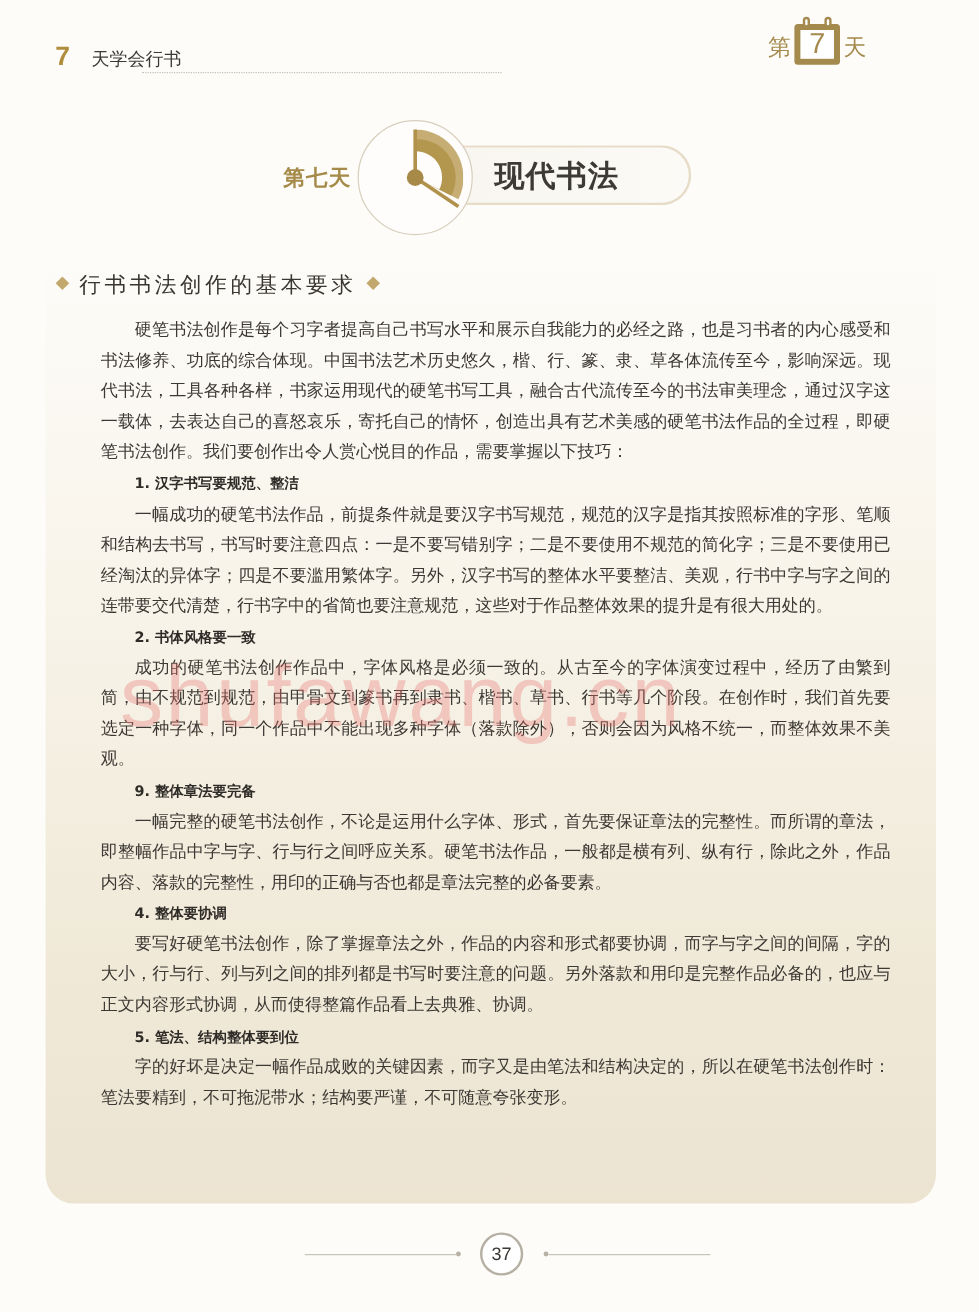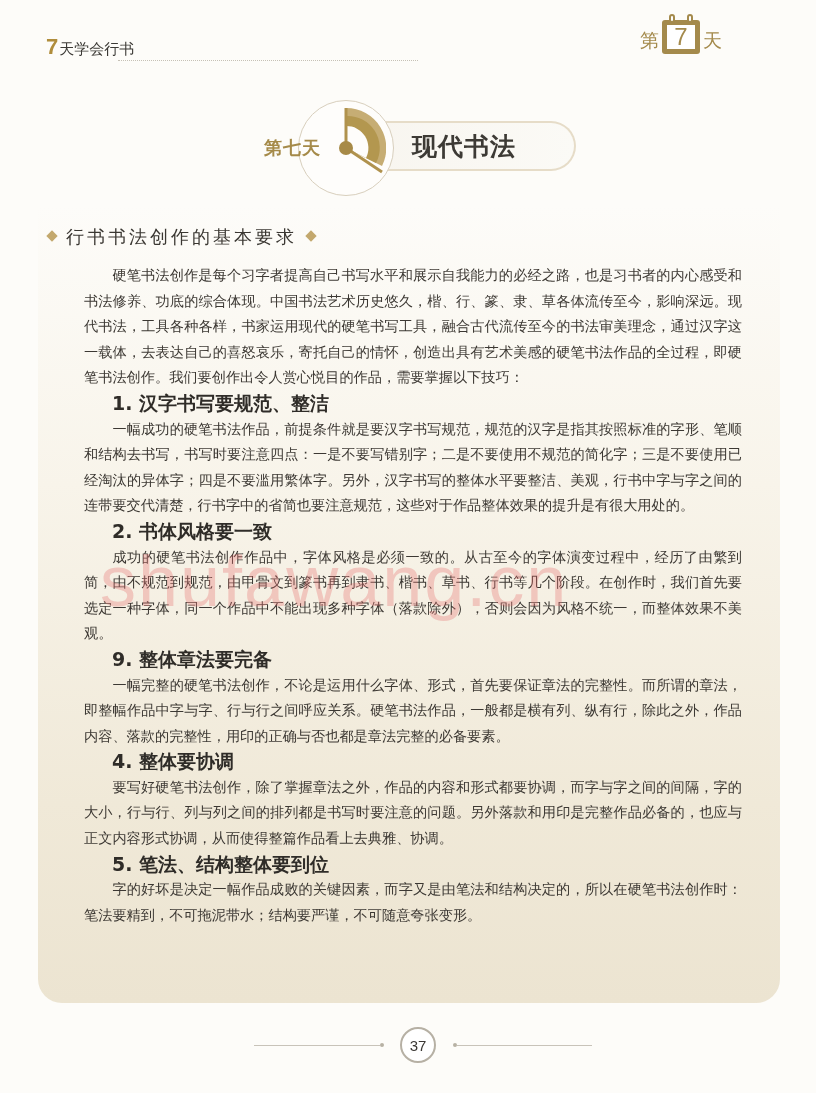--- a/index.html
+++ b/index.html
@@ -3,47 +3,47 @@
 <meta charset="utf-8">
 <style>
   * { margin: 0; padding: 0; box-sizing: border-box; }
   html, body { width: 816px; height: 1093px; background: #fdfcf9; overflow: hidden; }
   body { position: relative; font-family: "DejaVu Serif", "Liberation Serif", serif; color: #3a3530; }
 
   
   .run-header { position: absolute; left: 0; top: 0; width: 816px; height: 80px; }
   .book-title { position: absolute; left: 46px; top: 36px; display: flex; align-items: baseline; }
   .book-title .num { font-family: "Liberation Sans", sans-serif; font-weight: bold; font-size: 22px; color: #b08d3c; line-height: 1; }
-  .book-title .txt { font-family: Liberation Serif, serif; font-size: 15px; color: #3c3a36; margin-left: 1px; }
+  .book-title .txt { font-family: Liberation Serif, serif; font-size: 15px; color: #3c3a36; margin-left: 18px; }
   .header-rule { position: absolute; left: 118px; top: 60px; width: 300px; border-top: 1px dotted #c6c1b6; }
   .day-badge { position: absolute; left: 640px; top: 14px; display: flex; align-items: flex-end; gap: 3px; }
   .day-badge .ch { font-family: "DejaVu Serif", serif; font-size: 19px; color: #a48a4c; line-height: 1; padding-bottom: 4px; }
   .calendar { position: relative; width: 38px; height: 40px; }
   .calendar .rings { position: absolute; top: 0; left: 7px; width: 24px; display: flex; justify-content: space-between; }
   .calendar .ring { width: 6px; height: 9px; border: 2px solid #a48a4c; border-radius: 3px; background: #fff; }
   .calendar .body { position: absolute; top: 6px; left: 0; width: 38px; height: 34px; background: #a48a4c; border-radius: 3px; }
   .calendar .face { position: absolute; top: 11px; left: 5px; width: 28px; height: 24px; background: #fff; display: flex; align-items: center; justify-content: center; font-family: "Liberation Sans", sans-serif; font-size: 24px; color: #a48a4c; line-height: 1; }
 
   
   .chapter { position: absolute; left: 220px; top: 88px; width: 380px; height: 100px; }
   .chapter .dial { position: absolute; left: 78px; top: 12px; width: 96px; height: 96px; border-radius: 50%; border: 1px solid #d8cfbd; background: #fefdfb; }
   .chapter .sector { position: absolute; left: 86px; top: 20px; width: 80px; height: 80px; }
   .chapter .pill { position: absolute; left: 140px; top: 33px; width: 216px; height: 50px; border: 2px solid #e6dcc8; border-left: none; border-radius: 0 26px 26px 0; background: linear-gradient(90deg, #f8f5ef 0%, #fbfaf6 100%); }
   .chapter .pill-title { position: absolute; left: 192px; top: 42px; font-family: "DejaVu Serif", serif; font-weight: bold; font-size: 25px; color: #3d3a35; letter-spacing: 1px; }
-  .chapter .day-label { position: absolute; left: 16px; top: 48px; font-family: "DejaVu Sans", sans-serif; font-weight: bold; font-size: 18px; color: #a58a49; letter-spacing: 1px; margin-left: 28px; }
+  .chapter .day-label { position: absolute; left: 16px; top: 48px; font-family: "DejaVu Sans", sans-serif; font-weight: bold; font-size: 18px; color: #a58a49; letter-spacing: 1px; }
 
   
   .panel { position: absolute; left: 38px; top: 205px; width: 742px; height: 798px; border-radius: 0 0 24px 24px;
     background: linear-gradient(180deg, #fdfcf9 0%, #f8f4ea 35%, #f0e9d8 75%, #ece4d1 100%); }
   .section-title { position: absolute; left: 0; top: 20px; width: 742px; text-align: left; font-family: "DejaVu Sans", sans-serif; font-size: 18px; color: #3a3732; letter-spacing: 3px; }
   .section-title .dia { display: inline-block; width: 8px; height: 8px; background: #c3a86d; transform: rotate(45deg); margin: 0 10px; vertical-align: middle; position: relative; top: -2px; }
 
   .body-text { position: absolute; left: 46px; top: 58px; width: 658px; font-size: 14.2px; line-height: 25.6px; color: #3c3833; text-align: justify; }
   .body-text p { text-indent: 2em; }
-  .body-text h3 { font-family: "DejaVu Sans", sans-serif; font-weight: bold; font-size: 19px; color: #2f2c28; line-height: 25.6px; padding-left: 28px; }
+  .body-text h3 { font-family: "DejaVu Sans", sans-serif; font-weight: bold; font-size: 12px; color: #2f2c28; line-height: 25.6px; padding-left: 28px; }
 
   .watermark { position: absolute; left: 100px; top: 540px; font-family: "Liberation Sans", sans-serif; font-size: 72px; color: rgba(230,110,110,0.32); letter-spacing: 2px; pointer-events: none; }
 
   
   .footer { position: absolute; left: 12px; top: 1010px; width: 816px; height: 50px; text-align: center; }
   .footer .line-l { position: absolute; left: 242px; top: 35px; width: 126px; border-top: 1px solid #c8c3b9; }
   .footer .line-r { position: absolute; left: 445px; top: 35px; width: 135px; border-top: 1px solid #c8c3b9; }
   .footer .dot-l { position: absolute; left: 368px; top: 33px; width: 4px; height: 4px; border-radius: 50%; background: #b7b1a4; }
   .footer .dot-r { position: absolute; left: 441px; top: 33px; width: 4px; height: 4px; border-radius: 50%; background: #b7b1a4; }
   .footer .page-circle { position: absolute; left: 388px; top: 17px; width: 36px; height: 36px; border: 2px solid #b6b0a4; border-radius: 50%; background: #fff; display: flex; align-items: center; justify-content: center; font-family: "Liberation Sans", sans-serif; font-size: 15px; color: #3a3733; }

